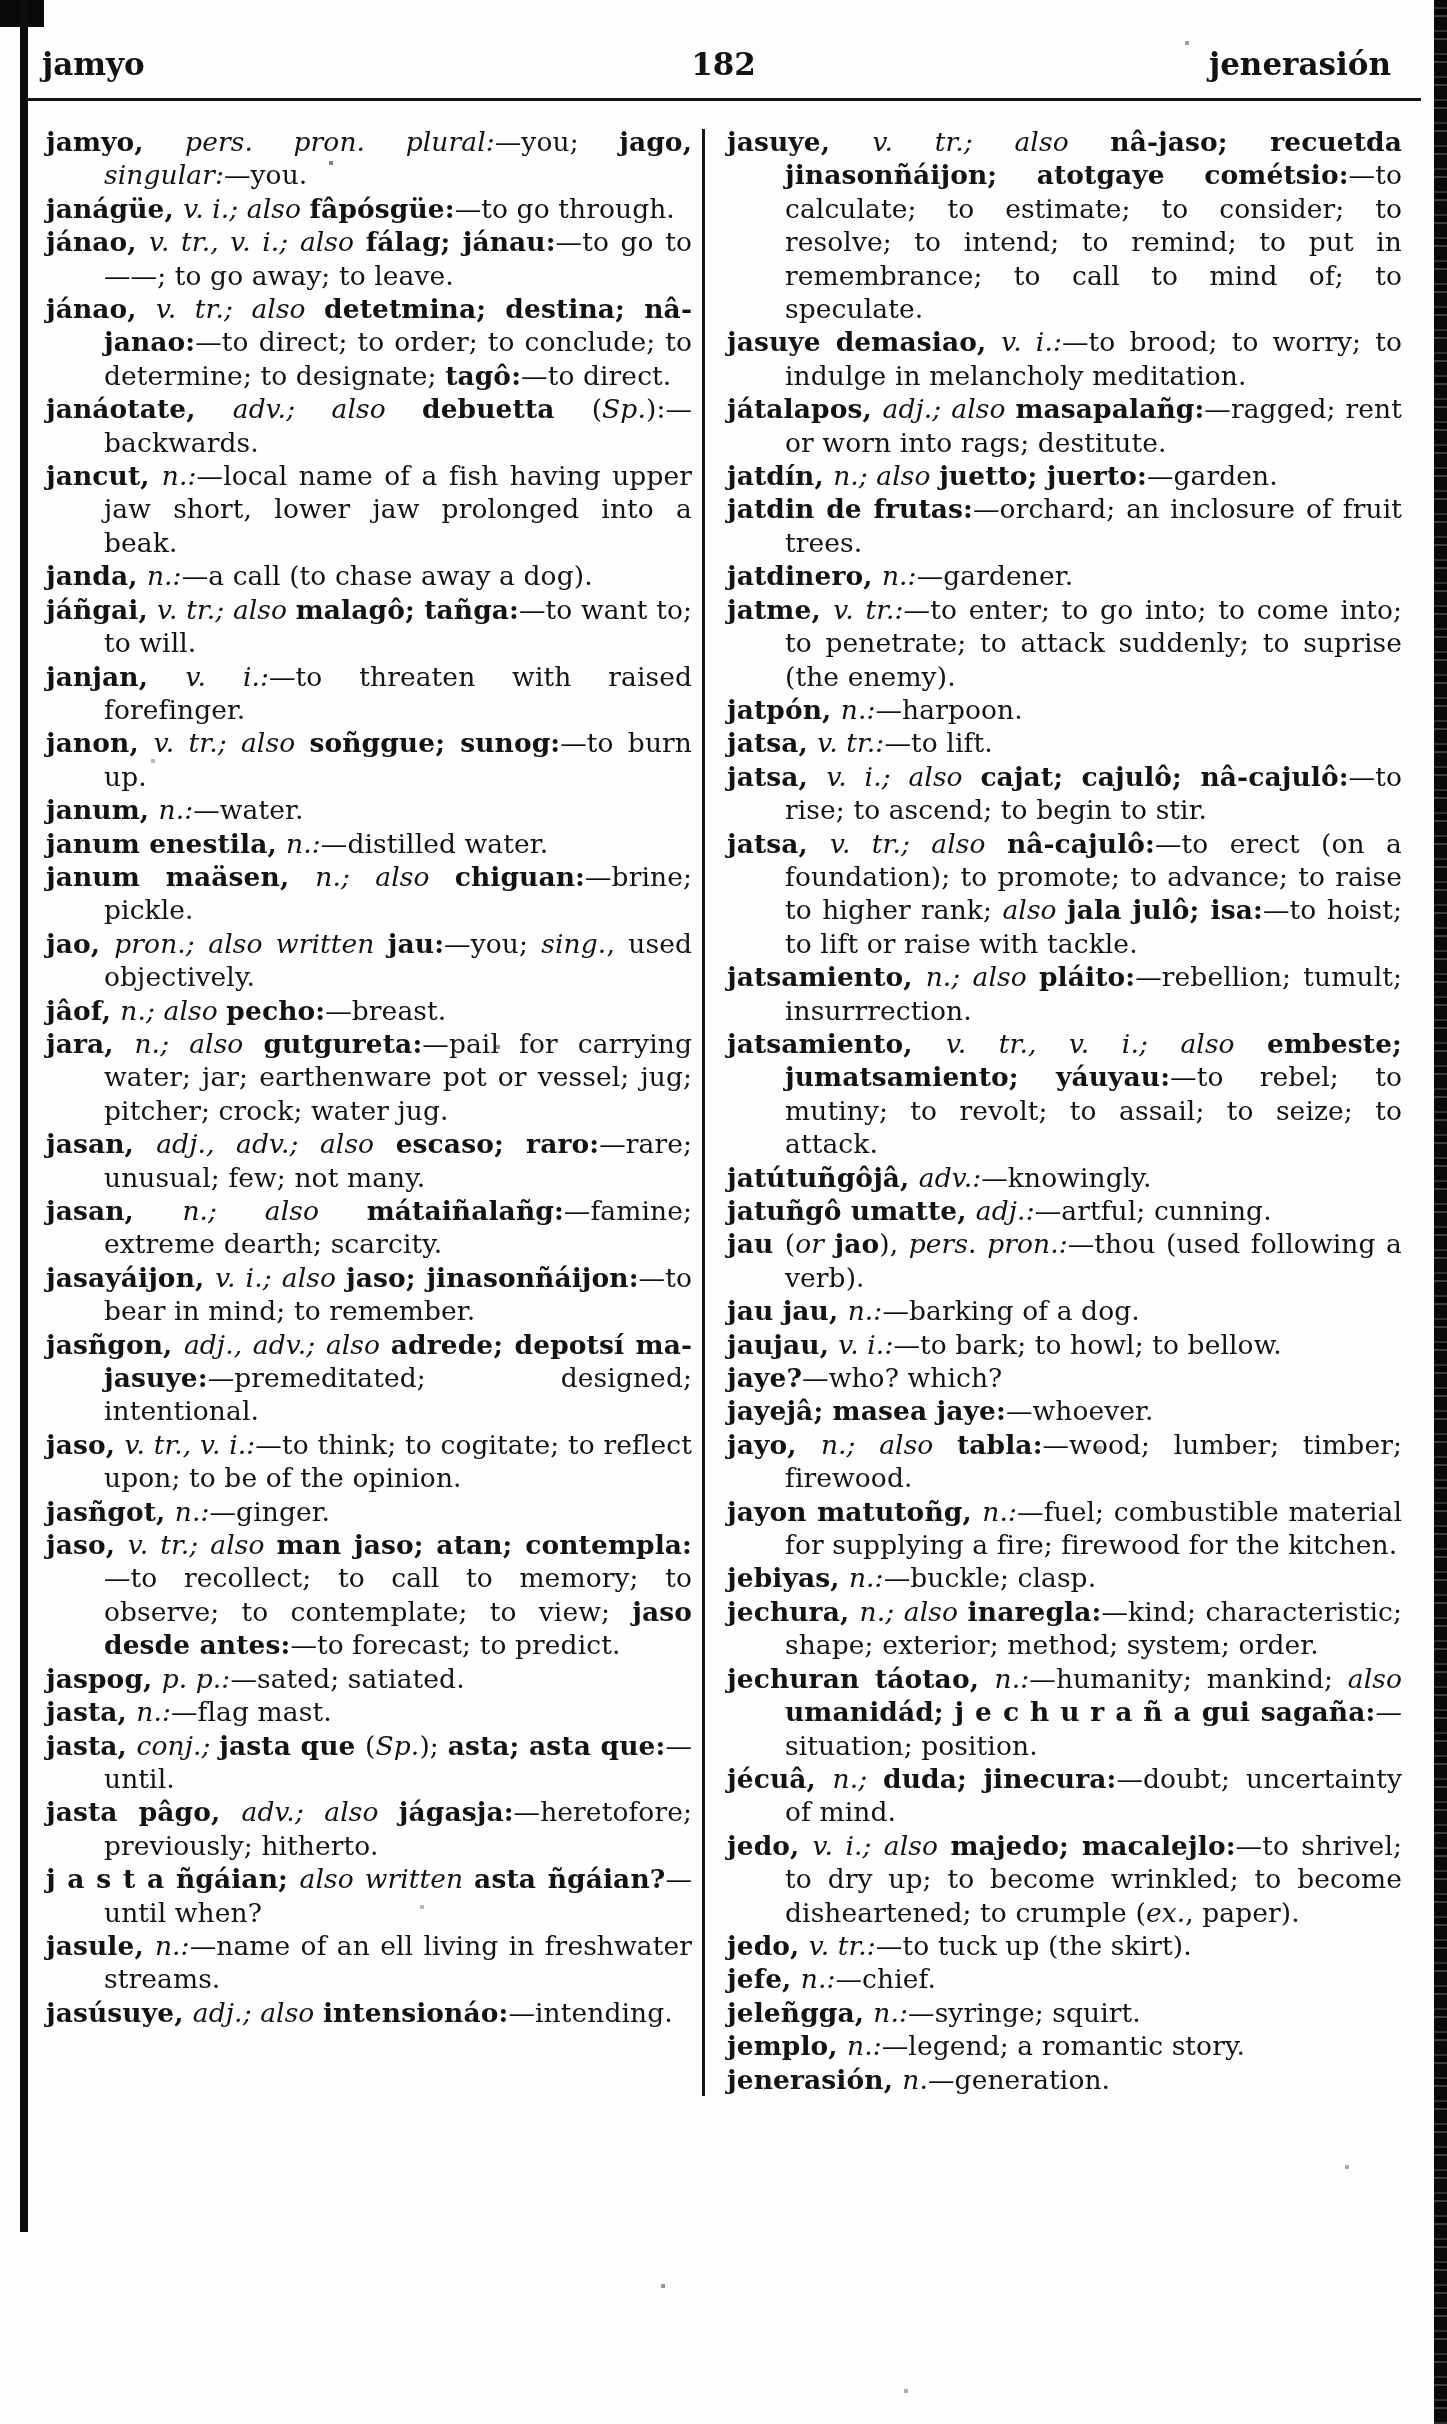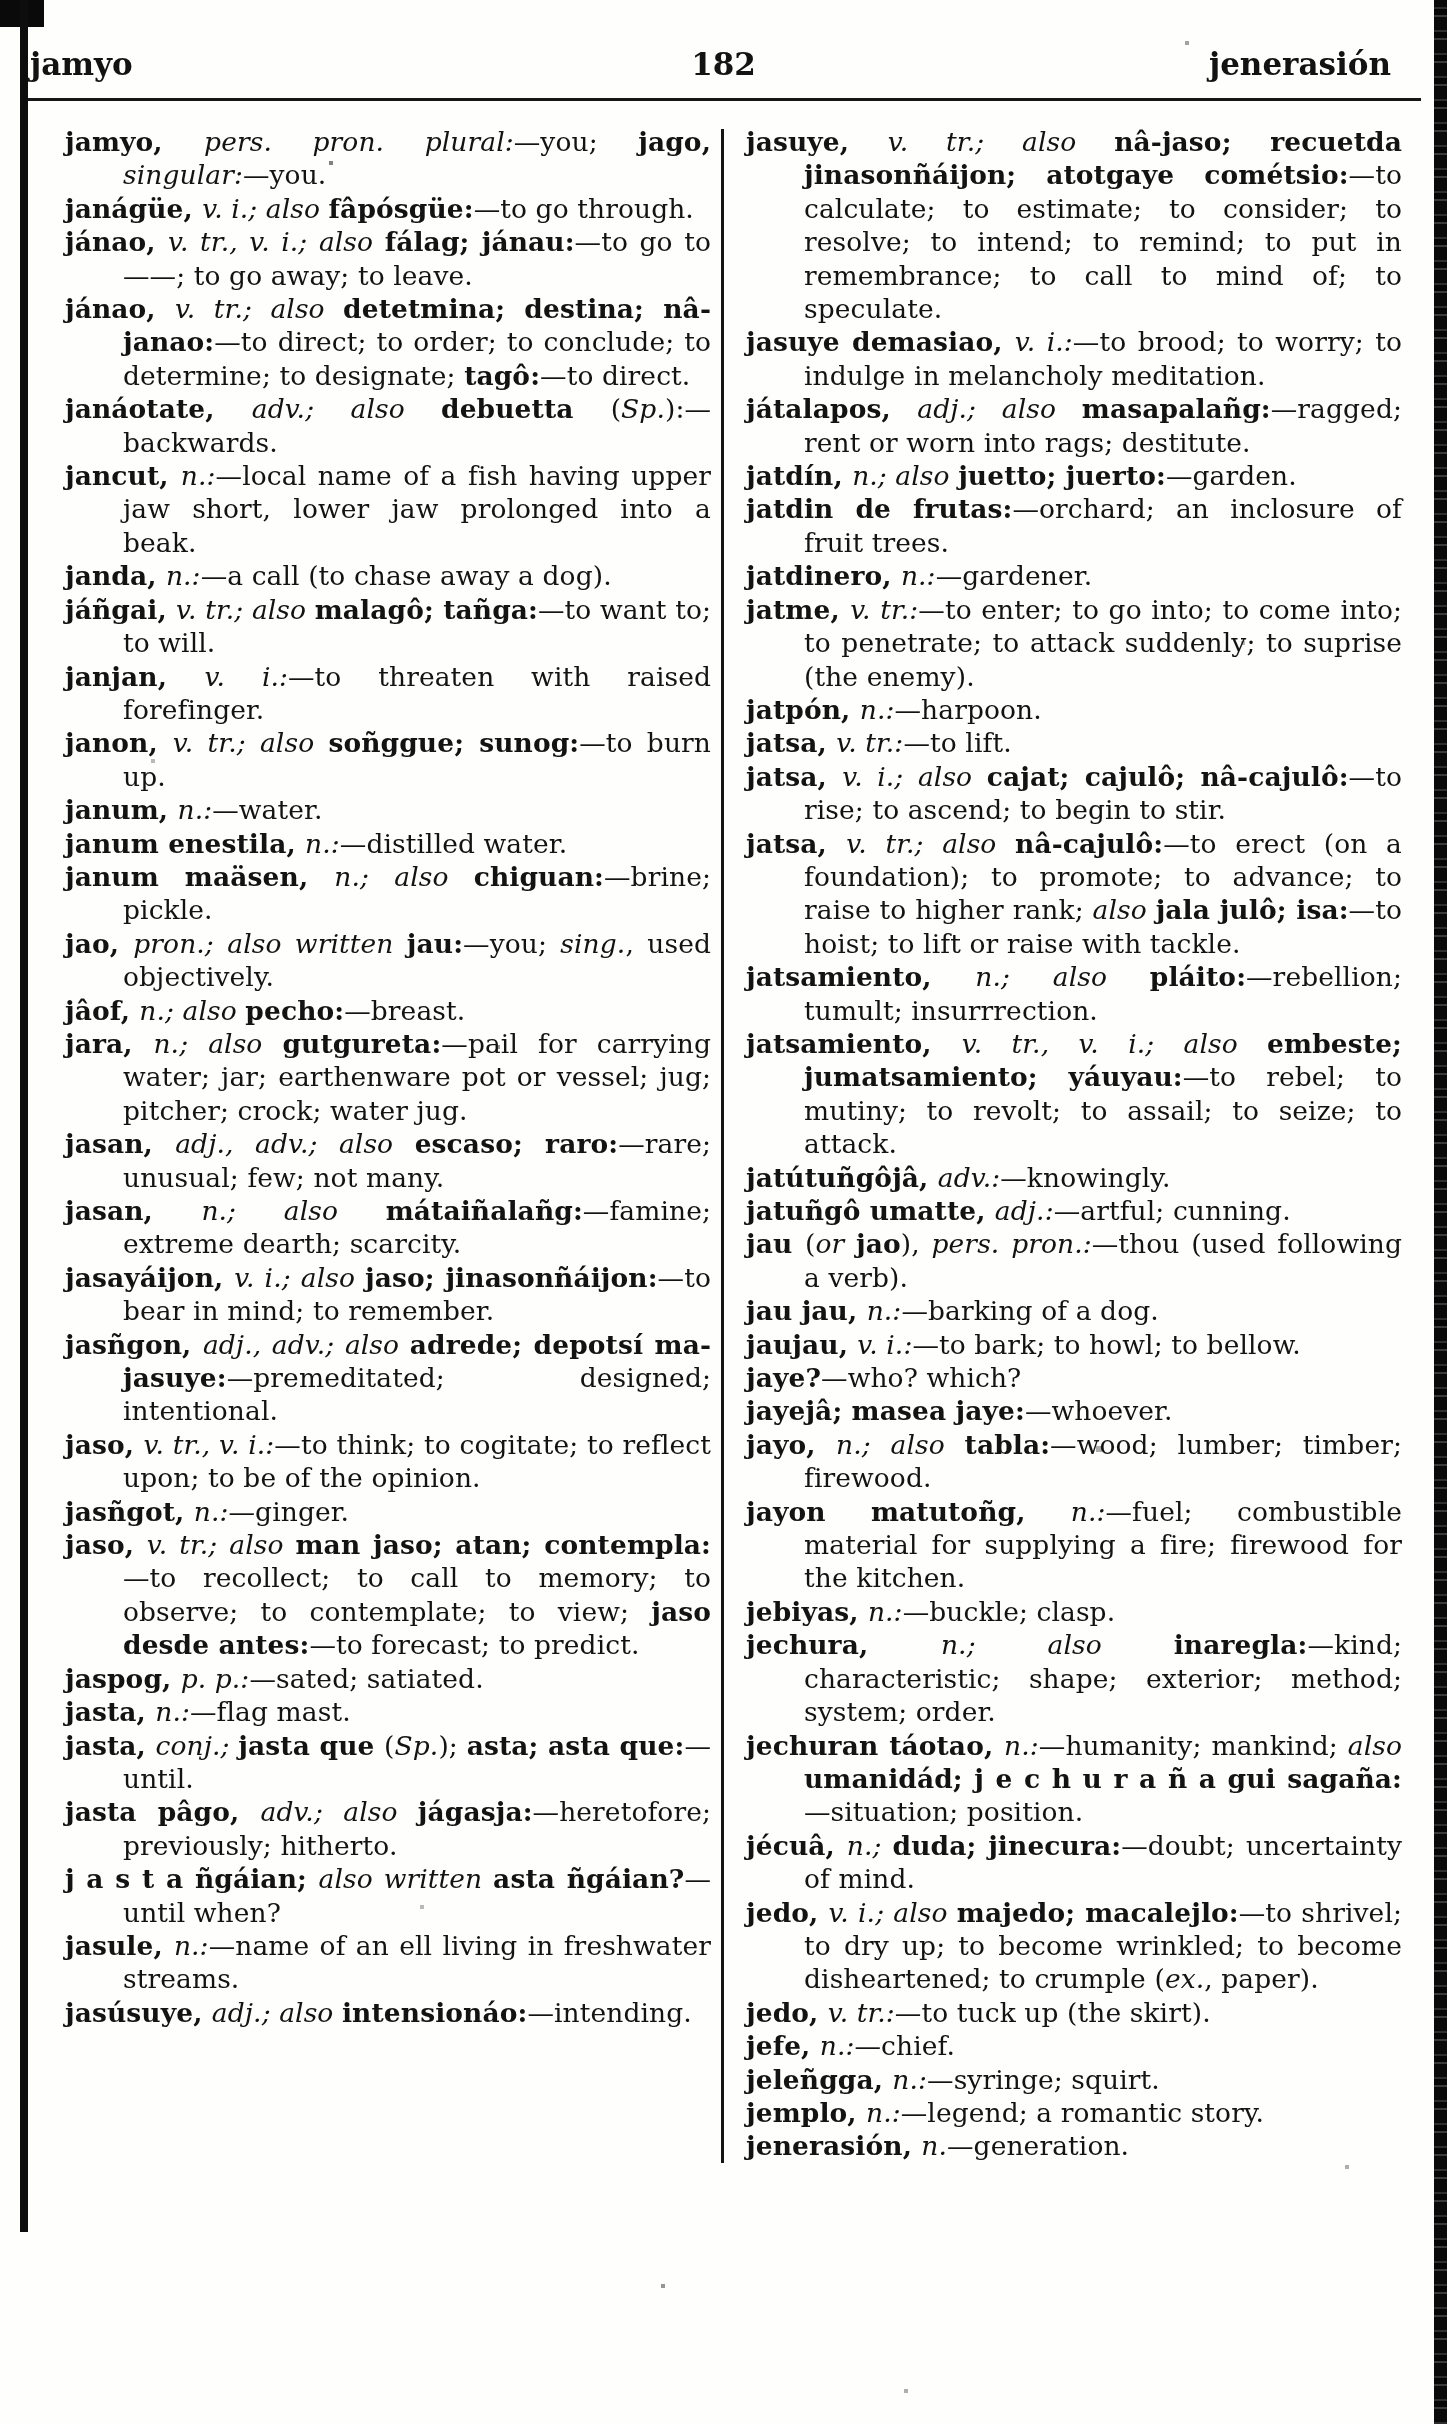--- a/index.html
+++ b/index.html
@@ -4,28 +4,28 @@
 <style>
   html,body{margin:0;padding:0;background:#d9d9d9;}
   .scan-page{
     position:relative;width:1447px;height:2424px;margin:0 auto;
     background:#fefefc;color:#131313;overflow:hidden;
     font-family:"DejaVu Serif","Liberation Serif",serif;
   }
   
   .running-head{
     position:relative;display:flex;justify-content:space-between;align-items:baseline;
-    padding:46px 56px 0 30px;font-weight:bold;font-size:31px;line-height:36px;
+    padding:46px 56px 0 42px;font-weight:bold;font-size:31px;line-height:36px;
   }
   .running-head .page-number{
     position:absolute;left:50%;transform:translateX(-50%);
   }
   .header-rule{height:3px;background:#161616;margin:16px 26px 0 20px;}
   
-  .columns{display:flex;align-items:flex-start;padding:24px 45px 0 46px;margin-left:19px;}
+  .columns{display:flex;align-items:flex-start;padding:24px 45px 0 46px;}
   .column{text-align:justify;}
   .column.left{flex:0 0 646px;}
   .column.right{flex:1;min-width:0;}
   .divider{align-self:stretch;flex:0 0 3px;background:#141414;margin:4px 22px 0 10px;}
   .entry{
     margin:0;padding-left:58px;text-indent:-58px;
     font-size:26.5px;line-height:33.4px;
     letter-spacing:.1px;
   }
   .seg-b{font-weight:bold;}

